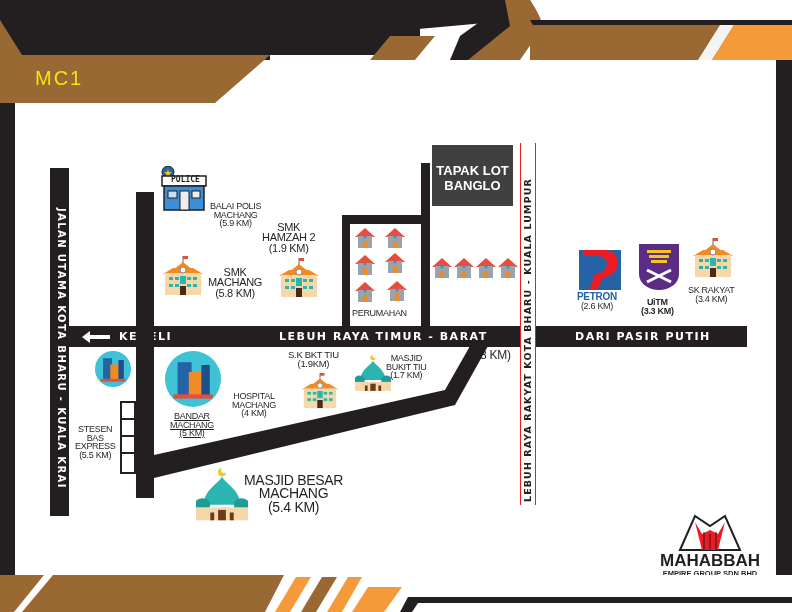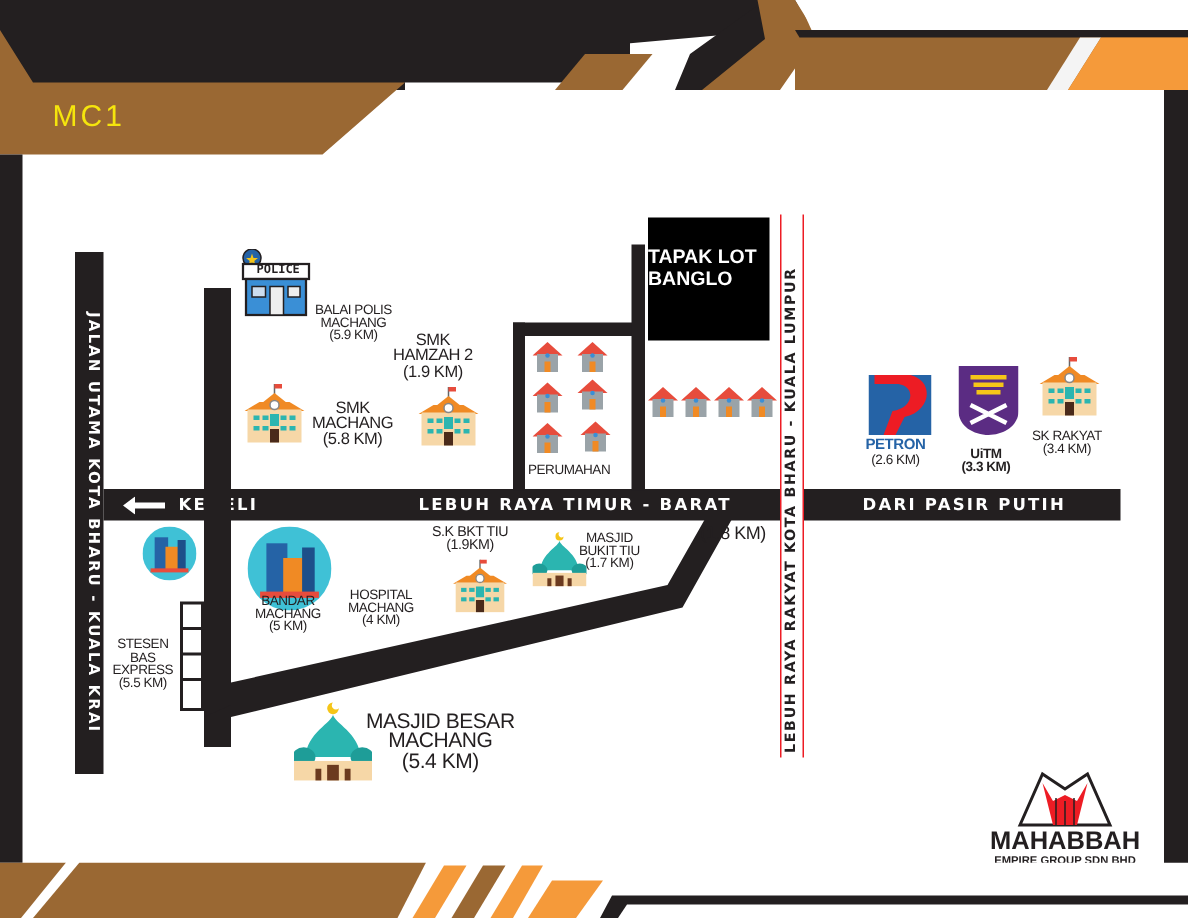--- a/index.html
+++ b/index.html
@@ -66,21 +66,21 @@
 <svg class="abs" style="left:0;top:0;" width="792" height="612">
   <polygon points="154,455 445,390 470,346 488,346 455,405 154,478" fill="#231f20"></polygon>
   <polygon points="136,478 154,470 154,498 136,498" fill="#231f20"></polygon>
 </svg>
 
 <div class="abs" style="left:520px;top:143px;width:16px;height:362px;border-left:1.5px solid #ed1c24;border-right:1.5px solid #ed1c24;background:#fff;"></div>
 <div class="vtext" style="left:535px;top:198px;color:#231f20;font-size:9.5px;letter-spacing:1.1px;transform:rotate(-90deg);transform-origin:0 0;left:522px;top:502px;">LEBUH RAYA RAKYAT KOTA BHARU - KUALA LUMPUR</div>
 
 <div class="lbl" style="left:467px;top:350px;font-size:12px;font-weight:normal;">(1.8 KM)</div>
 
-<div class="abs" style="left:432px;top:145px;width:81px;height:82px;background:#000000;color:#fff;font-weight:bold;font-size:13px;text-align:left;padding-top:18px;line-height:15px;">
+<div class="abs" style="left:432px;top:145px;width:81px;height:61px;background:#404040;color:#fff;font-weight:bold;font-size:13px;text-align:center;padding-top:18px;line-height:15px;">
   <div>TAPAK LOT</div>
   <div>BANGLO</div>
 </div>
 
 <div class="abs" style="left:432px;top:258px;">
   <svg width="88" height="22">
     <g id="h">
         <polygon points="0,9 10,0 20,9" fill="#e74c3c"></polygon>
         <rect x="3" y="8" width="14" height="12" fill="#9aa3a8"></rect>
         <rect x="8" y="13" width="4" height="7" fill="#f08a24"></rect>
@@ -235,21 +235,21 @@
   <div>BAS</div>
   <div>EXPRESS</div>
   <div>(5.5 KM)</div>
 </div>
 
 <div class="abs" style="left:165px;top:351px;">
     <svg width="56" height="56" viewBox="0 0 40 40">
       <use href="#city"></use>
     </svg>
   </div>
-<div class="lbl" style="left:170px;top:396px;font-size:9px;font-weight:normal;">
+<div class="lbl" style="left:170px;top:412px;font-size:9px;font-weight:normal;text-decoration:underline;">
   <div>BANDAR</div>
   <div>MACHANG</div>
   <div>(5 KM)</div>
 </div>
 
 <div class="abs" style="left:238px;top:352px;">
   <svg width="34" height="34">
       <path d="M20,2 A15,15 0 1,0 20,32 A12,12 0 1,1 20,2" fill="#ed1c24"></path>
     </svg>
 </div>

